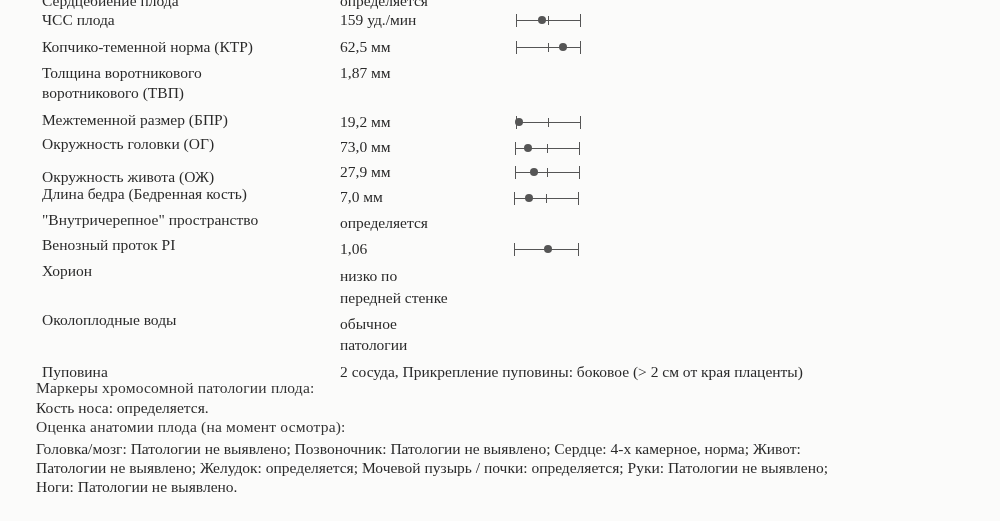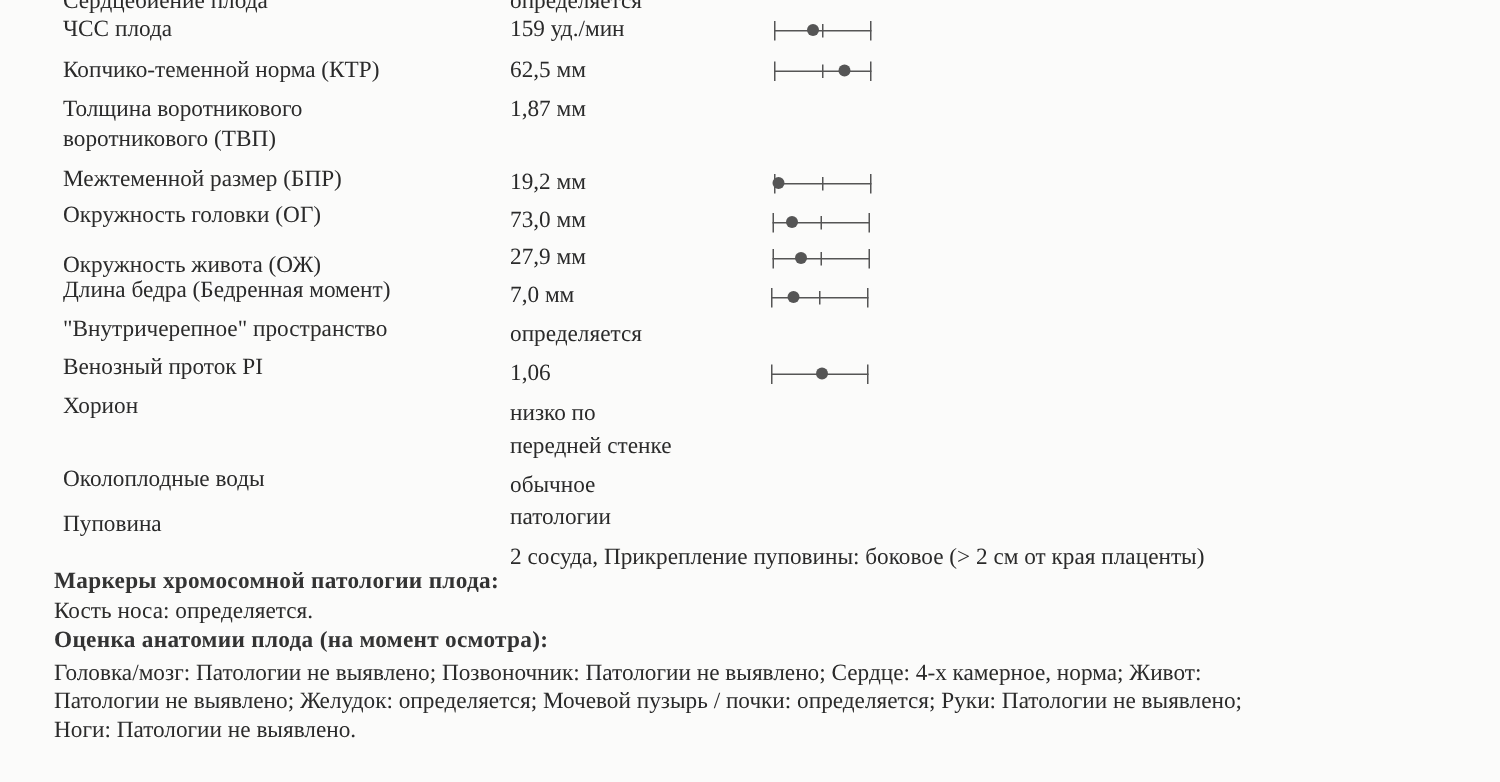--- a/index.html
+++ b/index.html
@@ -10,21 +10,21 @@
     color: #2a2a2a;
     position: relative;
   }
   .lbl { position: absolute; left: 42px; font-size: 15.5px; line-height: 19px; white-space: nowrap; }
   .val { position: absolute; left: 340px; font-size: 15.5px; line-height: 19px; white-space: nowrap; }
   .bar { position: absolute; height: 12px; width: 65px; }
   .bar .line { position: absolute; left: 0; right: 0; top: 6px; height: 1px; background: #555; }
   .bar .tick { position: absolute; top: 0; width: 1px; height: 13px; background: #555; }
   .bar .tick.mid { top: 2px; height: 9px; }
   .bar .dot { position: absolute; top: 2px; width: 8px; height: 8px; border-radius: 50%; background: #555; margin-left: -4px; }
-  .head { position: absolute; left: 36px; font-size: 15.5px; font-weight: bold; letter-spacing: 0.2px; white-space: nowrap; color: #333; }
+  .head { position: absolute; left: 36px; font-size: 15.5px; font-weight: normal; letter-spacing: 0.2px; white-space: nowrap; color: #333; }
   .para { position: absolute; left: 36px; font-size: 15.5px; line-height: 18px; white-space: nowrap; }
 </style>
 </head>
 <body>
 
 <div class="lbl" style="top:-9px">Сердцебиение плода</div>
 <div class="val" style="top:-9px">определяется</div>
 
 <div class="lbl" style="top:10px">ЧСС плода</div>
 <div class="val" style="top:10px">159 уд./мин</div>
@@ -73,21 +73,21 @@
 <div class="lbl" style="top:167px">Окружность живота (ОЖ)</div>
 <div class="val" style="top:162px">27,9 мм</div>
 <div class="bar" style="left:515px;top:166px">
   <div class="line"></div>
     <div class="tick" style="left:0"></div>
     <div class="tick mid" style="left:32px"></div>
     <div class="tick" style="left:64px"></div>
   <div class="dot" style="left:29%"></div>
 </div>
 
-<div class="lbl" style="top:184px">Длина бедра (Бедренная момент)</div>
+<div class="lbl" style="top:184px">Длина бедра (Бедренная кость)</div>
 <div class="val" style="top:187px">7,0 мм</div>
 <div class="bar" style="left:514px;top:192px">
   <div class="line"></div>
     <div class="tick" style="left:0"></div>
     <div class="tick mid" style="left:32px"></div>
     <div class="tick" style="left:64px"></div>
   <div class="dot" style="left:23%"></div>
 </div>
 
 <div class="lbl" style="top:210px">"Внутричерепное" пространство</div>
@@ -103,21 +103,21 @@
 </div>
 
 <div class="lbl" style="top:261px">Хорион</div>
 <div class="val" style="top:266px">низко по</div>
 <div class="val" style="top:288px">передней стенке</div>
 
 <div class="lbl" style="top:310px">Околоплодные воды</div>
 <div class="val" style="top:314px">обычное</div>
 <div class="val" style="top:335px">патологии</div>
 
-<div class="lbl" style="top:340px">Пуповина</div>
+<div class="lbl" style="top:362px">Пуповина</div>
 <div class="val" style="top:362px">2 сосуда, Прикрепление пуповины: боковое (&gt; 2 см от края плаценты)</div>
 
 <div class="head" style="top:379px">Маркеры хромосомной патологии плода:</div>
 <div class="para" style="top:399px">Кость носа: определяется.</div>
 
 <div class="head" style="top:418px">Оценка анатомии плода (на момент осмотра):</div>
 <div class="para" style="top:440px">Головка/мозг: Патологии не выявлено;  Позвоночник: Патологии не выявлено;  Сердце: 4-х камерное, норма;  Живот:</div>
 <div class="para" style="top:459px">Патологии не выявлено;  Желудок: определяется;  Мочевой пузырь / почки: определяется;  Руки: Патологии не выявлено;</div>
 <div class="para" style="top:478px">Ноги: Патологии не выявлено.</div>
 

